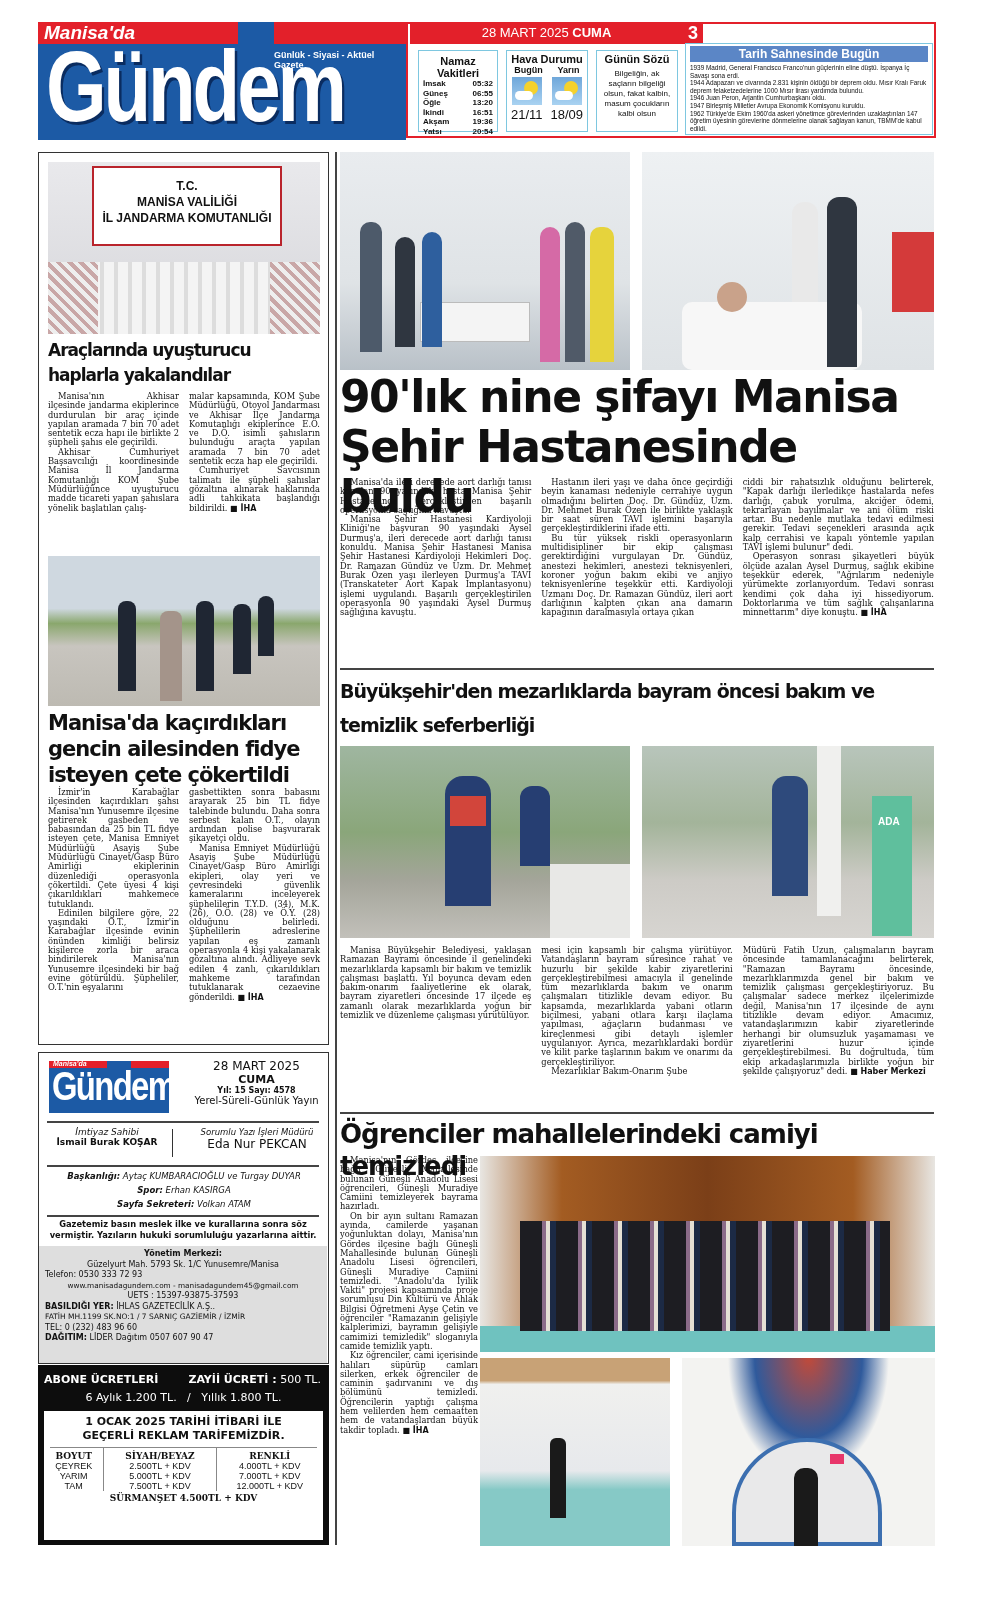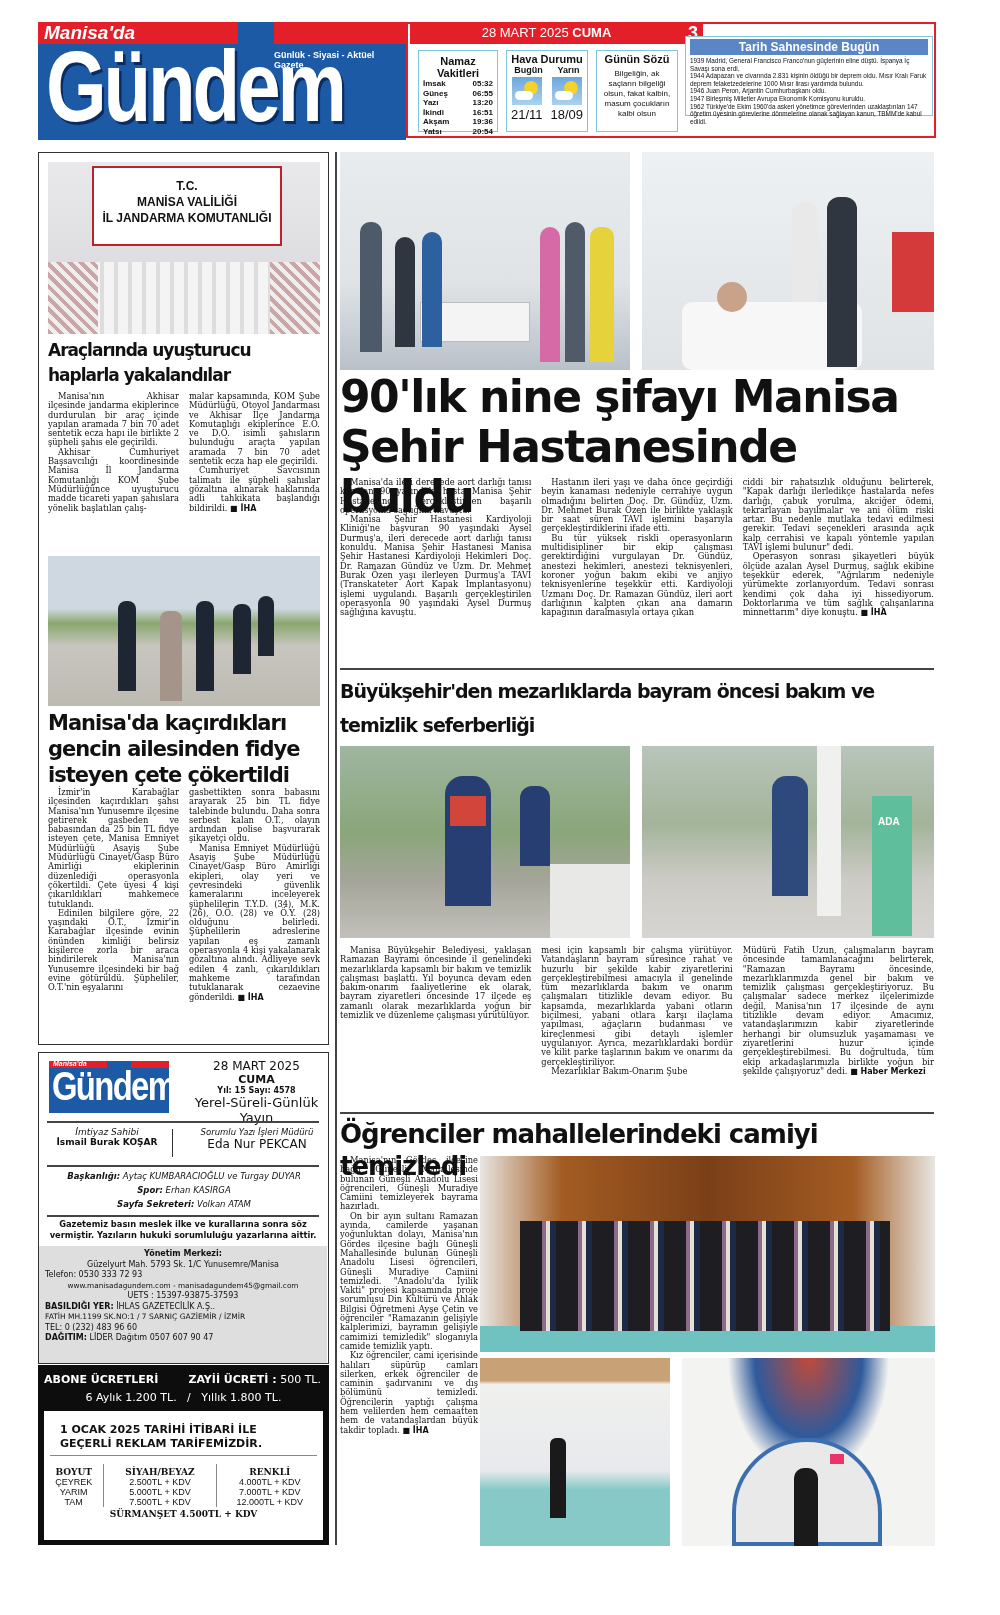--- a/index.html
+++ b/index.html
@@ -24,21 +24,21 @@
 .prayer td:last-child{text-align:right}
 .weather{left:506px;top:50px;width:82px;height:82px}
 .weather .lbls{display:flex;justify-content:space-around;font:bold 9px "Liberation Sans",sans-serif}
 .weather .icons{display:flex;justify-content:space-around;margin-top:2px}
 .wicon{width:30px;height:28px;background:linear-gradient(#6fa7da,#a9d2f1);position:relative}
 .wicon .sun{position:absolute;left:12px;top:4px;width:14px;height:14px;border-radius:50%;background:#f5d12c}
 .wicon .cloud{position:absolute;left:3px;top:14px;width:18px;height:9px;border-radius:6px;background:#fff}
 .weather .temps{display:flex;justify-content:space-around;font:13px "Liberation Sans",sans-serif;margin-top:2px}
 .quote{left:596px;top:50px;width:82px;height:82px}
 .quote p{font:8px/10px "Liberation Sans",sans-serif;text-align:center;padding:4px 3px}
-.tarih{left:685px;top:36px;width:248px;height:80px}
+.tarih{left:685px;top:43px;width:248px;height:92px}
 .tarih .tt{background:#5b86c6;color:#fff;font:bold 12px "Liberation Sans",sans-serif;text-align:center;height:16px;line-height:16px;margin:2px 4px 0}
 .tarih p{font:6.4px/7.6px "Liberation Sans",sans-serif;padding:2px 4px}
 
 .frame{border:1.5px solid #333}
 .photo{position:absolute;overflow:hidden}
 h2.head{font-family:"DejaVu Sans",sans-serif;font-weight:bold;color:#111;letter-spacing:-1px}
 .cols{position:absolute;display:flex;gap:10px;font:8.3px/9.3px "DejaVu Serif",serif;text-align:justify}
 .cols div{flex:1}
 .cols p{text-indent:10px}
 .tag{font:bold 8px "DejaVu Sans",sans-serif}
@@ -76,21 +76,21 @@
     <tbody>
         <tr>
           <td>İmsak</td>
           <td>05:32</td>
         </tr>
     <tr>
           <td>Güneş</td>
           <td>06:55</td>
         </tr>
     <tr>
-          <td>Yazı</td>
+          <td>Öğle</td>
           <td>13:20</td>
         </tr>
     <tr>
           <td>İkindi</td>
           <td>16:51</td>
         </tr>
     <tr>
           <td>Akşam</td>
           <td>19:36</td>
         </tr>
@@ -187,21 +187,21 @@
   <div class="mini">
     <div class="r" style="left:0;width:58px"></div>
       <div class="r" style="left:82px;width:38px"></div>
     <span class="t">Manisa'da</span>
     <span class="l">Gündem</span>
   </div>
   <div style="position:absolute;left:150px;top:6px;width:135px;text-align:center;font-family:'DejaVu Sans',sans-serif">
     <div style="font-size:12px">28 MART 2025</div>
     <div style="font-size:11px;font-weight:bold">CUMA</div>
     <div style="font-size:8px;font-weight:bold">Yıl: 15 Sayı: 4578</div>
-    <div style="font-size:13px">Yerel-Süreli-Günlük Yayın</div>
+    <div style="font-size:10px">Yerel-Süreli-Günlük Yayın</div>
   </div>
   <div class="rule" style="left:8px;top:68px;width:272px"></div>
   <div style="position:absolute;left:8px;top:74px;width:120px;text-align:center;font-family:'DejaVu Sans',sans-serif">
     <div style="font-style:italic;font-size:9px">İmtiyaz Sahibi</div>
     <div style="font-weight:bold;font-size:9px">İsmail Burak KOŞAR</div>
   </div>
   <div style="position:absolute;left:133px;top:76px;width:1px;height:28px;background:#333"></div>
   <div style="position:absolute;left:144px;top:74px;width:148px;text-align:center;font-family:'DejaVu Sans',sans-serif">
     <div style="font-style:italic;font-size:8.5px">Sorumlu Yazı İşleri Müdürü</div>
     <div style="font-weight:normal;font-size:12px">Eda Nur PEKCAN</div>
@@ -225,21 +225,21 @@
     <div>TEL: 0 (232) 483 96 60</div>
     <div><b>DAĞITIM:</b><span> LİDER Dağıtım 0507 607 90 47</span></div>
   </div>
 </div>
 
 <div class="abs abone">
   <div style="position:absolute;left:6px;top:8px;color:#fff;font:bold 11px 'DejaVu Sans',sans-serif">ABONE ÜCRETLERİ</div>
   <div style="position:absolute;right:8px;top:8px;color:#fff;font:11px 'DejaVu Sans',sans-serif"><b>ZAYİİ ÜCRETİ :</b><span> 500 TL.</span></div>
   <div style="position:absolute;left:0;top:26px;width:291px;text-align:center;color:#fff;font:11px 'DejaVu Sans',sans-serif;white-space:pre">6 Aylık 1.200 TL.   /   Yıllık 1.800 TL.</div>
   <div class="rek">
-    <div style="text-align:left;font:bold 11px/14px 'DejaVu Sans',sans-serif;padding:4px 10px 4px;border-bottom:1px solid #888;margin:8px 6px">1 OCAK 2025 TARİHİ İTİBARİ İLE GEÇERLİ REKLAM TARİFEMİZDİR.</div>
+    <div style="text-align:center;font:bold 11px/14px 'DejaVu Sans',sans-serif;padding:4px 10px 4px;border-bottom:1px solid #888;margin:0 6px">1 OCAK 2025 TARİHİ İTİBARİ İLE GEÇERLİ REKLAM TARİFEMİZDİR.</div>
     <table>
       <tbody>
           <tr>
             <th>BOYUT</th>
             <th>SİYAH/BEYAZ</th>
             <th>RENKLİ</th>
           </tr>
       <tr>
             <td>ÇEYREK</td>
             <td>2.500TL + KDV</td>

